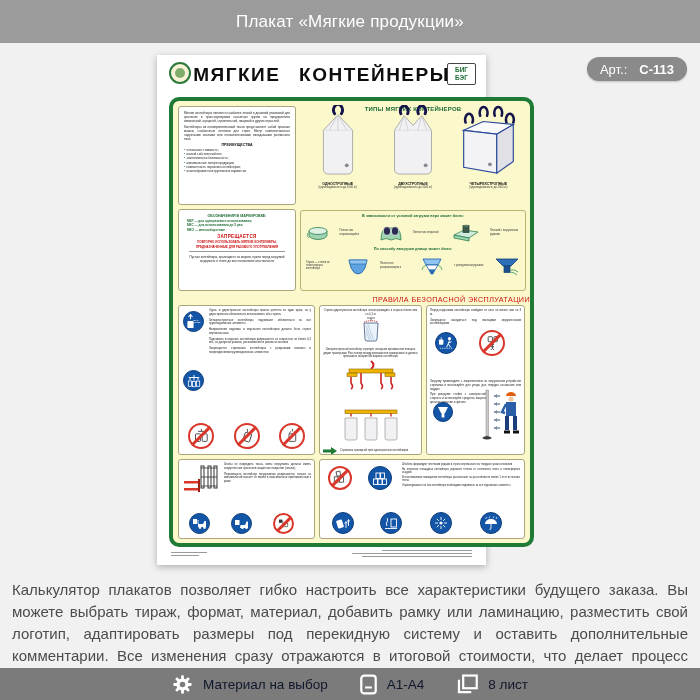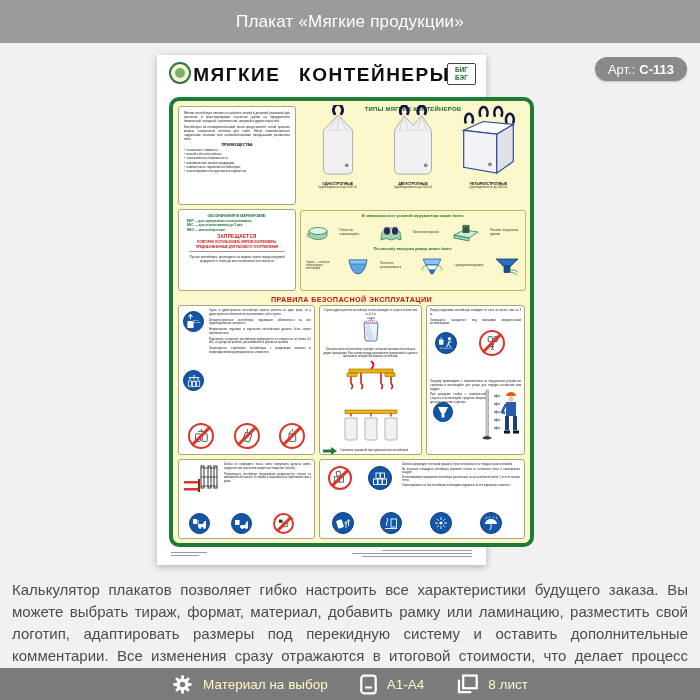--- a/index.html
+++ b/index.html
@@ -14,21 +14,21 @@
     background:#9b9b9b;display:flex;align-items:center;justify-content:center;
   }
   .topbar span{color:#fff;font-size:17px;letter-spacing:.2px;}
   
   .art-badge{
     position:absolute;right:13px;top:57px;height:24px;
     background:#8a8a8a;border-radius:13px;color:#fff;
     display:flex;align-items:center;padding:0 13px;font-size:13px;
     box-shadow:0 1px 2px rgba(0,0,0,.2);
   }
-  .art-badge b{margin-left:4px;font-weight:bold;}
+  .art-badge b{margin-left:12px;font-weight:bold;}
   
   .poster{
     position:absolute;left:157px;top:55px;width:329px;height:510px;
     background:#fff;box-shadow:0 2px 7px rgba(0,0,0,.28);
   }
   .poster-logo{
     position:absolute;left:12px;top:7px;width:22px;height:22px;border-radius:50%;
     background:#f7f2d8;border:2px solid #2a7a3a;box-sizing:border-box;
   }
   .poster-logo::after{content:"";position:absolute;left:4px;top:4px;width:10px;height:10px;border-radius:50%;background:#7fae6a;}
@@ -68,22 +68,22 @@
   .forb-title{font-size:4.6px;font-weight:bold;color:#cc1111;text-align:center;margin:2.5px 0 1px 0;letter-spacing:.3px;}
   .forb-text{font-size:3px;font-weight:bold;color:#cc1111;text-align:center;line-height:1.35;margin:0 1px;}
   .mark-divider{border:none;border-top:.5px solid #999;margin:2.5px 6px;}
   .frost-note{font-size:3px;color:#222;text-align:center;line-height:1.35;margin:0 3px;}
   
   .loading-area{left:127px;top:109px;width:226px;height:81px;padding:2px 3px;}
   .load-title{font-size:3.8px;font-weight:bold;color:#1d6b33;text-align:center;margin:1px 0;}
   .shape-row{display:flex;align-items:center;justify-content:space-between;height:27px;padding:0 2px;}
   .shape-label{font-size:2.6px;color:#333;line-height:1.25;width:30px;}
   
-  .rules-title{position:absolute;left:0;top:194px;width:100%;text-align:center;
-    font-size:7.2px;font-weight:bold;color:#cc1111;letter-spacing:.4px;}
+  .rules-title{position:absolute;left:0;top:194px;width:100%;text-align:right;
+    font-size:7.2px;font-weight:normal;color:#cc1111;letter-spacing:.4px;}
   .rbox1{left:5px;top:204px;width:137px;height:150px;padding:3px;}
   .rbox2{left:146px;top:204px;width:103px;height:150px;padding:3px;}
   .rbox3{left:253px;top:204px;width:99px;height:150px;padding:3px;}
   .rbox4{left:5px;top:358px;width:137px;height:80px;padding:3px;}
   .rbox5{left:146px;top:358px;width:206px;height:80px;padding:3px;}
   .rbox1 .txt,.rbox3 .txt,.rbox4 .txt{font-size:2.9px;line-height:1.3;color:#222;text-align:justify;margin:0 0 2px 0;}
   .rbox5 .txt{font-size:2.6px;line-height:1.3;color:#222;text-align:justify;margin:0 0 1.5px 0;}
   
   .bc{position:absolute;border-radius:50%;background:#1356a8;display:flex;align-items:center;justify-content:center;box-sizing:border-box;border:1px solid #0d3d7a;}
   .bc .lbl{position:absolute;color:#fff;font-weight:bold;font-size:2.2px;line-height:1.1;text-align:left;}
@@ -95,21 +95,21 @@
   
   .description{
     position:absolute;left:12px;top:579px;width:676px;margin:0;
     font-size:15px;line-height:22px;color:#4c4c4c;text-align:justify;
   }
   
   .bottombar{
     position:absolute;left:0;bottom:0;width:700px;height:32px;background:#7b7b7b;
     display:flex;align-items:center;justify-content:center;gap:32px;
   }
-  .f-item{display:flex;align-items:center;gap:10px;color:#fef9c3;font-size:13.5px;}
+  .f-item{display:flex;align-items:center;gap:10px;color:#0f172a;font-size:13.5px;}
 </style>
 </head>
 <body>
 
 <header class="topbar">
   <span>Плакат «Мягкие продукции»</span>
 </header>
 
 <div class="art-badge">
   <span>Арт.:</span>

